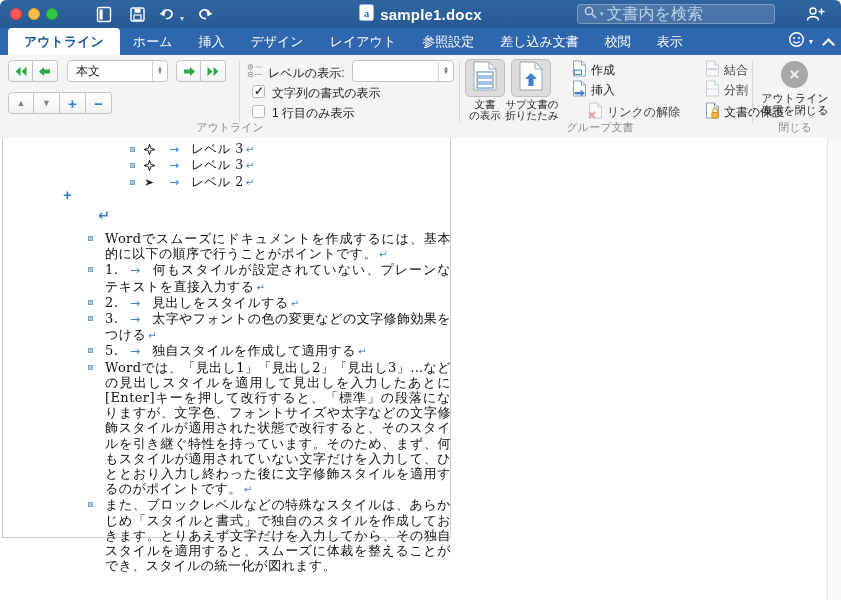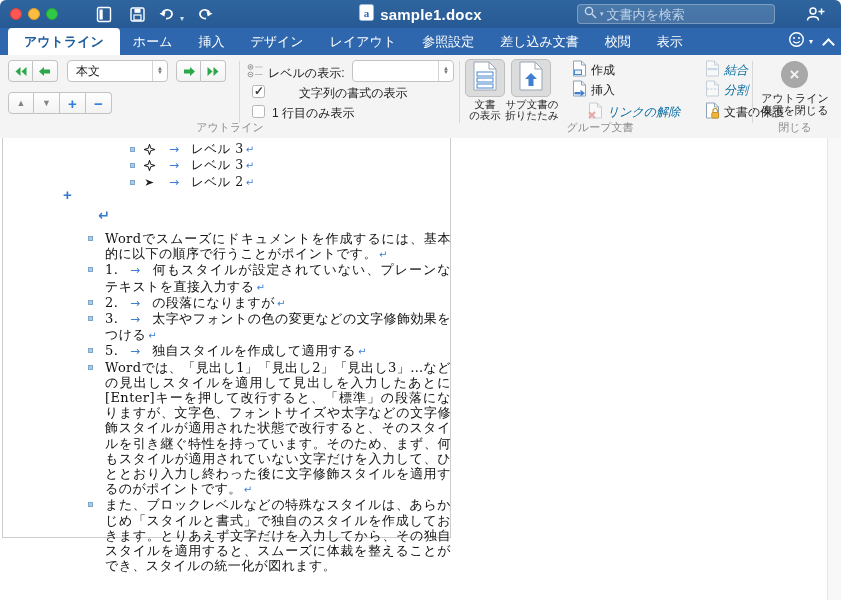--- a/index.html
+++ b/index.html
@@ -16,21 +16,21 @@
   #tl-zoom { left:46px; background:#33c748; border:1px solid #24a834;}
   .qat-icon { position:absolute; top:5px; width:18px; height:18px; display:flex; align-items:center; justify-content:center; }
   #qat-view { left:95px; } #qat-save { left:128px; } #qat-undo { left:158px; }
   #qat-undo-dd { left:178px; top:9px; width:8px; color:#cfe0f2; font-size:8px; }
   #qat-redo { left:196px; }
   #title-group { position:absolute; left:0; right:0; top:0; height:28px; display:flex; align-items:center; justify-content:center; gap:6px; pointer-events:none;}
   #doc-title { color:#fff; font-size:15px; font-weight:bold; letter-spacing:.2px; }
   #search-field { position:absolute; left:577px; top:4px; width:198px; height:20px;
     background:rgba(255,255,255,.14); border:1px solid rgba(255,255,255,.28); border-radius:4px;
     display:flex; align-items:center; padding:0 6px; gap:3px; }
-  #search-input { background:transparent; border:none; outline:none; color:#e8f0fa; font-size:13px; width:140px; font-family:"Liberation Sans",sans-serif;}
+  #search-input { background:transparent; border:none; outline:none; color:#e8f0fa; font-size:16px; width:140px; font-family:"Liberation Sans",sans-serif;}
   #search-input::placeholder { color:#bcd2e8; }
   #share-btn { position:absolute; left:806px; top:5px; width:20px; height:18px; }
 
   
   #tabbar { position:absolute; left:0; top:28px; width:841px; height:27px; background:#2e67ae; display:flex; align-items:stretch; }
   .tab { color:#fff; font-size:13px; padding:0 13px; display:flex; align-items:center; cursor:default; }
   .tab.active { background:#fff; color:#1e5c9e; font-weight:bold; border-radius:4px 4px 0 0; margin-left:8px; padding:0 16px;}
   #tab-right { position:absolute; right:8px; top:0; height:27px; display:flex; align-items:center; gap:10px; }
   #smiley-dd { color:#fff; font-size:8px; margin-left:-6px; }
   #ribbon-collapse { width:10px; height:10px; position:relative; }
@@ -49,21 +49,21 @@
   .dd-text { font-size:12px; color:#222; padding-left:8px; flex:1; }
   .dd-step { width:15px; align-self:stretch; border-left:1px solid #d3d3d3; display:flex; flex-direction:column; align-items:center; justify-content:center; line-height:.6; }
   .dd-step span { font-size:6px; color:#777; }
   .cb { position:absolute; width:13px; height:13px; background:#fff; border:1px solid #b5b5b5; border-radius:2.5px; }
   .cb.checked::after { content:"✓"; position:absolute; left:1px; top:-2px; font-size:12px; font-weight:bold; color:#3c3c3c; }
   .cb-label { position:absolute; font-size:12px; color:#222; }
   .bigbtn { position:absolute; top:4px; width:40px; height:38px; background:#dcdcdc; border:1px solid #bfbfbf; border-radius:5px; display:flex; align-items:center; justify-content:center; }
   .bigbtn-label { position:absolute; top:44px; font-size:10.5px; line-height:11px; color:#222; text-align:center; }
   .smallbtn { position:absolute; display:flex; align-items:center; gap:4px; height:18px; }
   .smallbtn .sb-label { font-size:12px; color:#222; white-space:nowrap; }
-  .smallbtn.disabled .sb-label { color:#0369a1;font-style:italic; }
+  .smallbtn.disabled .sb-label { color:#404040; }
   .smallbtn.disabled .sb-icon { opacity:.45; }
   #close-circle { position:absolute; left:781px; top:6px; width:27px; height:27px; border-radius:50%; background:#a8a8a8; display:flex; align-items:center; justify-content:center; }
   #close-circle span { color:#f2f2f2; font-size:17px; font-weight:bold; line-height:1; margin-top:-1px; }
   #close-label { position:absolute; left:751px; top:37px; width:88px; text-align:center; font-size:11px; line-height:12px; color:#222; }
 
   
   #docarea { position:absolute; left:0; top:138px; width:841px; height:462px; background:#fff; }
   .boundary { position:absolute; background:#cccccc; }
   #scrolltrack { position:absolute; left:827px; top:0; width:14px; height:462px; background:#f8f8f8; border-left:1px solid #e4e4e4; }
 
@@ -235,21 +235,21 @@
     </span>
     <span class="cb-label" style="left:268px;top:10px;">レベルの表示:</span>
     <div class="dropdown" style="left:352px;top:5px;width:102px;">
       <span class="dd-text"></span>
       <span class="dd-step">
           <span>▲</span>
           <span>▼</span>
         </span>
     </div>
     <div class="cb checked" style="left:252px;top:30px;"></div>
-    <span class="cb-label" style="left:272px;top:30px;margin-left:27px;">文字列の書式の表示</span>
+    <span class="cb-label" style="left:272px;top:30px;">文字列の書式の表示</span>
     <div class="cb" style="left:252px;top:50px;"></div>
     <span class="cb-label" style="left:272px;top:50px;">1 行目のみ表示</span>
 
     <div class="rdivider" style="left:459px;"></div>
 
     <div class="bigbtn" style="left:465px;">
       <span>
         <svg width="26" height="30" viewBox="0 0 26 30">
             <path d="M2 1h15l7 7v21H2z" fill="#fff" stroke="#97a5b4"></path>
             <path d="M17 1v7h7" fill="none" stroke="#97a5b4"></path>
@@ -398,21 +398,21 @@
     <div id="big-return" style="top:69px;">↵</div>
 
     <div id="paras" style="top:93px;">
       <div class="para serif">
         <span class="obullet"></span><span>Wordでスムーズにドキュメントを作成するには、基本的に以下の順序で行うことがポイントです。</span><span class="pilcrow">↵</span>
       </div>
       <div class="para serif">
         <span class="obullet"></span><span class="num">1.</span><span class="tab-arrow">→</span><span>何もスタイルが設定されていない、プレーンなテキストを直接入力する</span><span class="pilcrow">↵</span>
       </div>
       <div class="para serif">
-        <span class="obullet"></span><span class="num">2.</span><span class="tab-arrow">→</span><span>の段落になりますが</span><span class="pilcrow">↵</span>
+        <span class="obullet"></span><span class="num">2.</span><span class="tab-arrow">→</span><span>見出しをスタイルする</span><span class="pilcrow">↵</span>
       </div>
       <div class="para serif">
         <span class="obullet"></span><span class="num">3.</span><span class="tab-arrow">→</span><span>太字やフォントの色の変更などの文字修飾効果をつける</span><span class="pilcrow">↵</span>
       </div>
       <div class="para serif">
         <span class="obullet"></span><span class="num">5.</span><span class="tab-arrow">→</span><span>独自スタイルを作成して適用する</span><span class="pilcrow">↵</span>
       </div>
       <div class="para serif">
         <span class="obullet"></span><span>Wordでは、「見出し1」「見出し2」「見出し3」…などの見出しスタイルを適用して見出しを入力したあとに[Enter]キーを押して改行すると、「標準」の段落になりますが、文字色、フォントサイズや太字などの文字修飾スタイルが適用された状態で改行すると、そのスタイルを引き継ぐ特性を持っています。そのため、まず、何もスタイルが適用されていない文字だけを入力して、ひととおり入力し終わった後に文字修飾スタイルを適用するのがポイントです。</span><span class="pilcrow">↵</span>
       </div>

